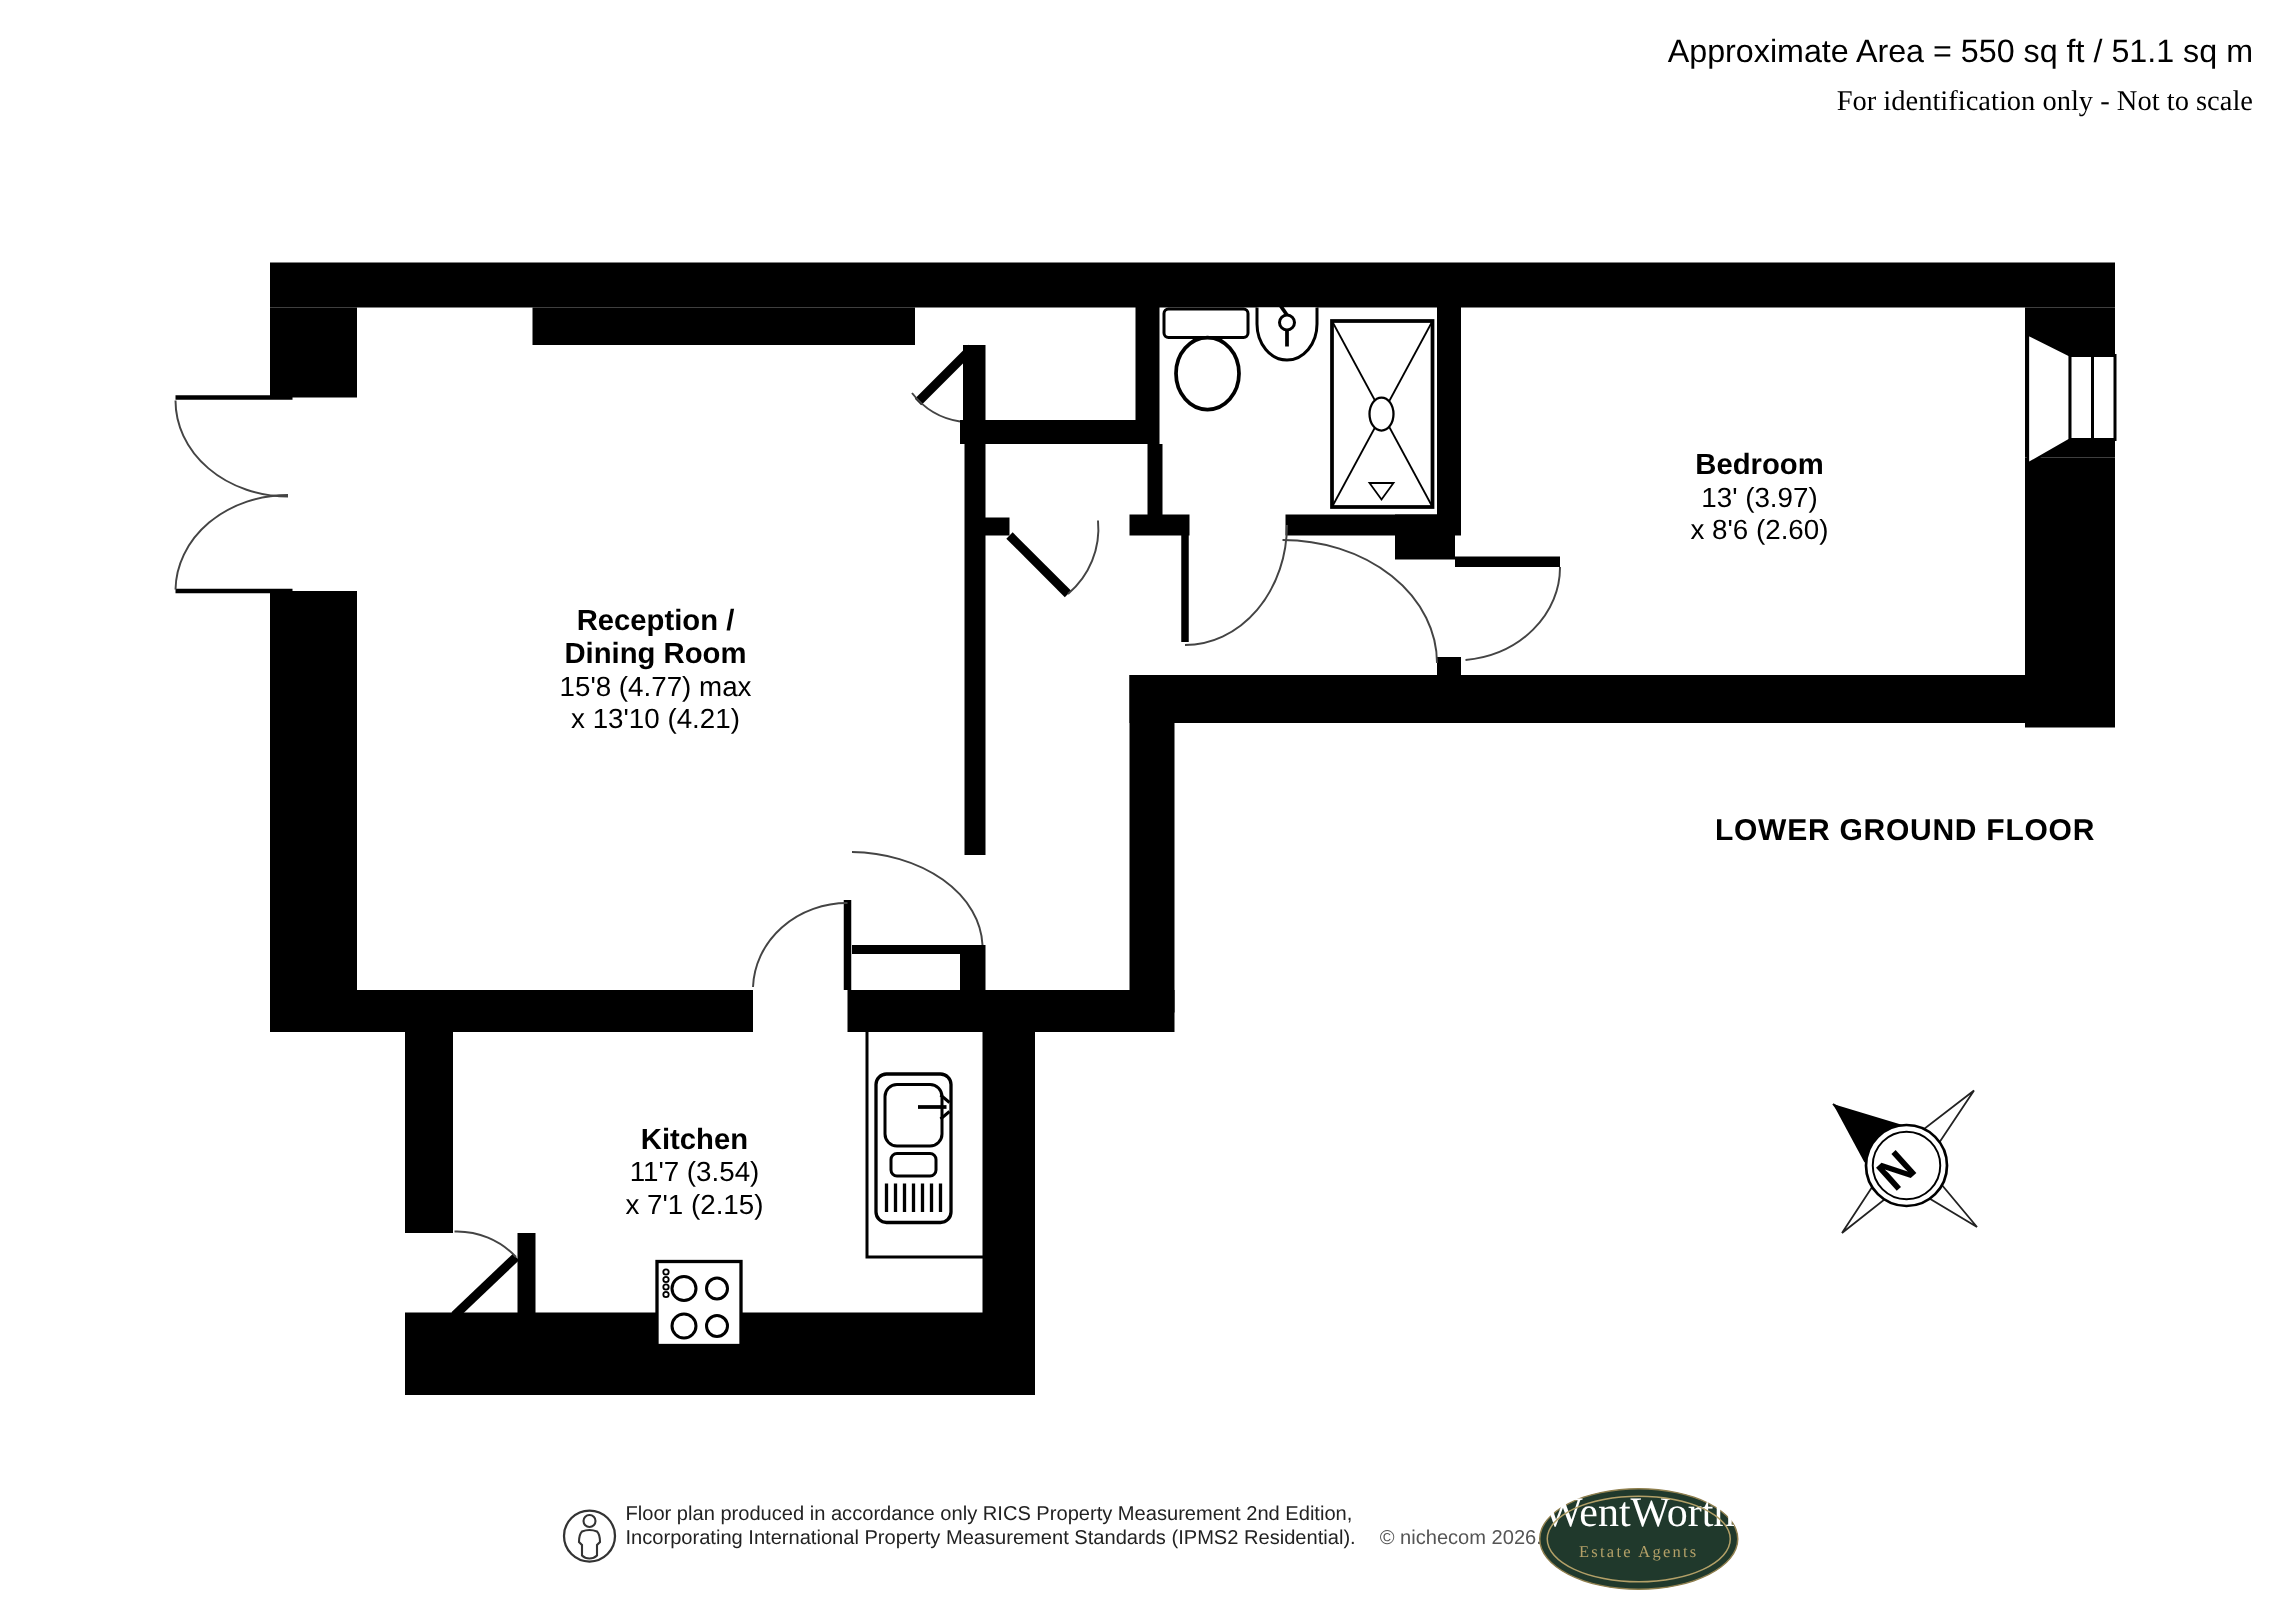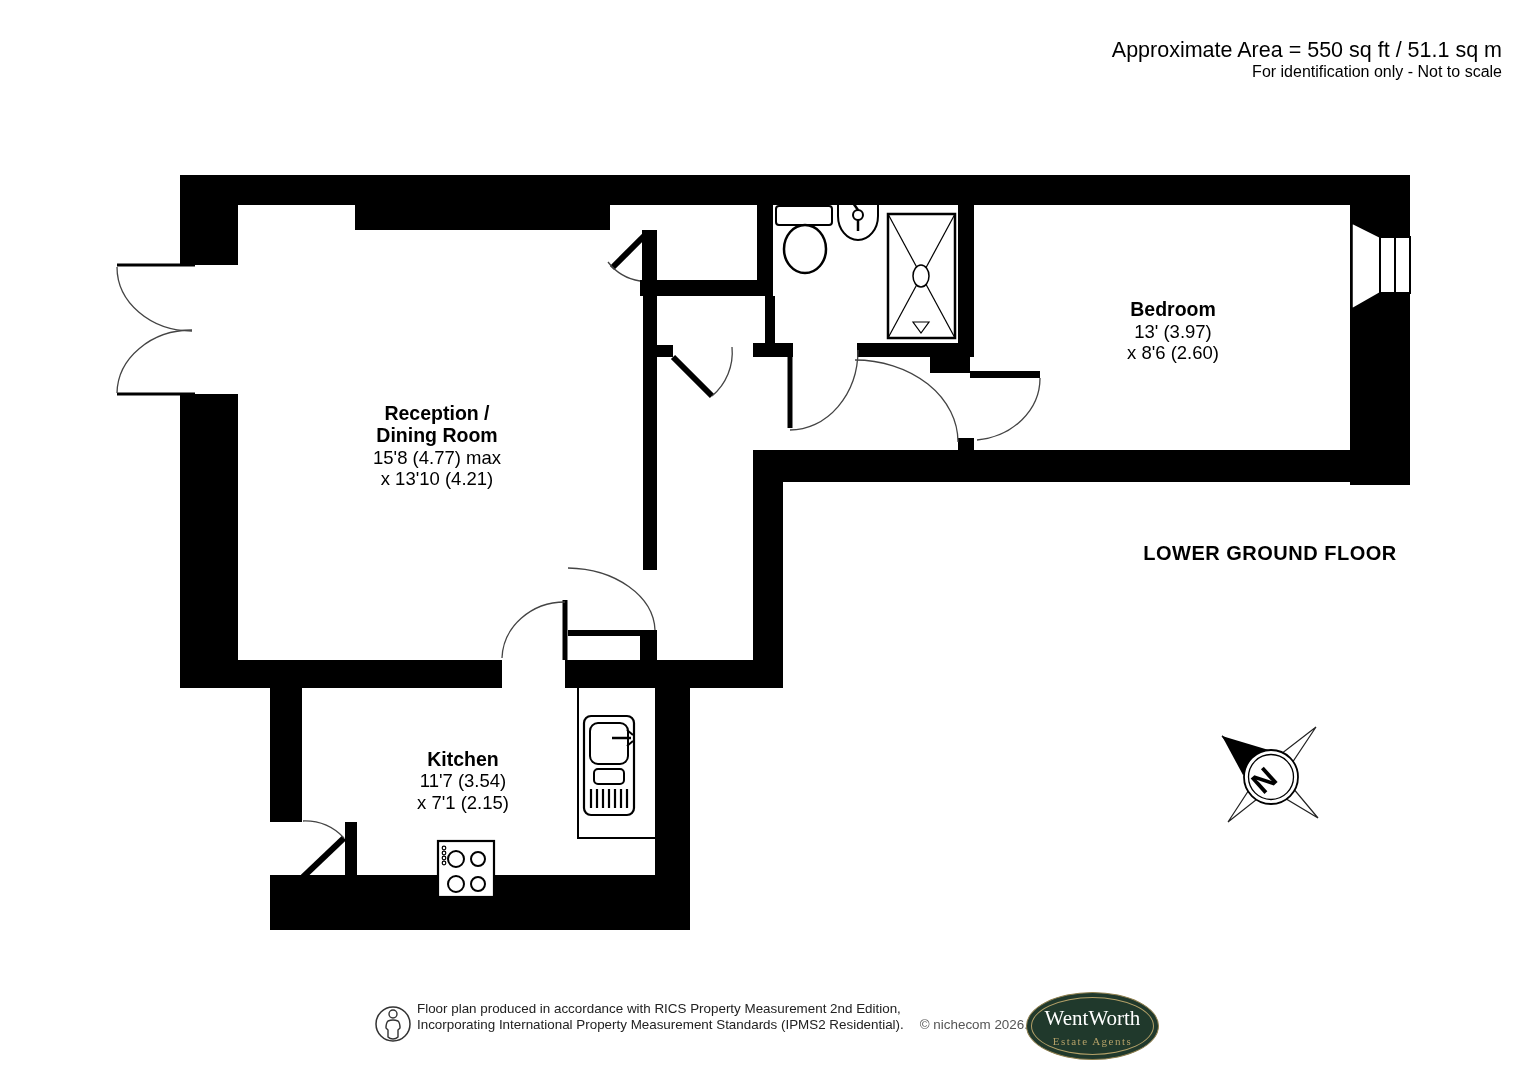--- a/index.html
+++ b/index.html
@@ -3,37 +3,37 @@
 <meta charset="utf-8">
 <style>
   html,body{margin:0;padding:0;background:#fff;}
   .stage{position:relative;width:1527px;height:1080px;background:#fff;overflow:hidden;
          font-family:"Liberation Sans",sans-serif;color:#000;}
   .plan-svg{position:absolute;left:0;top:0;}
 
   
   .header{position:absolute;top:20px;right:25px;text-align:right;}
   .header .title{font-size:34px;font-weight:bold;letter-spacing:-0.5px;}
-  .header .area{font-size:21.5px;margin-top:18px;}
-  .header .disclaimer{font-size:16px;margin-top:0;}
+  .header .area{font-size:21.5px;margin-top:2px;}
+  .header .disclaimer{font-size:19px;margin-top:10px;font-family:Liberation Serif, serif;}
 
   
   text{font-family:"Liberation Sans",sans-serif;fill:#000;}
   .room-name{font-size:19.5px;font-weight:bold;text-anchor:middle;}
   .room-dim{font-size:18.5px;text-anchor:middle;}
   .floor-label{font-size:20px;font-weight:bold;text-anchor:middle;letter-spacing:0.5px;}
   .compass-n{font-size:30px;font-weight:bold;text-anchor:middle;}
 
   
   .footer-text{position:absolute;left:417px;top:1001px;font-size:13.4px;line-height:16.2px;color:#222;}
   .footer-text .copy{color:#555;margin-left:16px;}
   .logo{position:absolute;left:1026px;top:992px;width:133px;height:68px;border-radius:50%;
         background:#20392c;border:1.5px solid #8f7f4e;box-sizing:border-box;text-align:center;}
   .logo .ring{position:absolute;left:4px;top:4px;right:4px;bottom:4px;border:1px solid #b3a068;border-radius:50%;}
-  .logo .name{font-family:"Liberation Serif",serif;color:#fff;font-size:21px;margin-top:13px;}
+  .logo .name{font-family:"Liberation Serif",serif;color:#fff;font-size:28px;}
   .logo .tagline{font-family:"Liberation Serif",serif;color:#b3a068;font-size:11px;letter-spacing:1.5px;margin-top:4px;}
 </style>
 </head>
 <body>
 
 <div class="stage">
 
   <svg class="plan-svg" width="1527" height="1080" viewBox="0 0 1527 1080">
 
     <g fill="#000000">
@@ -186,21 +186,21 @@
       <path d="M388,1021 Q386,1023 386,1028 L388,1030 L388,1037 Q390,1039 393,1039 Q396,1039 398,1037 L398,1030 L400,1028 Q400,1023 398,1021 Q393,1019 388,1021 Z" stroke-width="1.4"></path>
     </g>
   </svg>
 
   <div class="header">
     <div class="area">Approximate Area = 550 sq ft / 51.1 sq m</div>
     <div class="disclaimer">For identification only - Not to scale</div>
   </div>
 
   <div class="footer-text">
-    <div>Floor plan produced in accordance with RICS Property Measurement 2nd Edition,</div>
+    <div>Floor plan produced in accordance only RICS Property Measurement 2nd Edition,</div>
     <div>
       <span>Incorporating International Property Measurement Standards (IPMS2 Residential).</span><span class="copy">© nichecom 2026.</span>
     </div>
   </div>
 
   <div class="logo">
     <div class="ring"></div>
     <div class="name">WentWorth</div>
     <div class="tagline">Estate Agents</div>
   </div>

